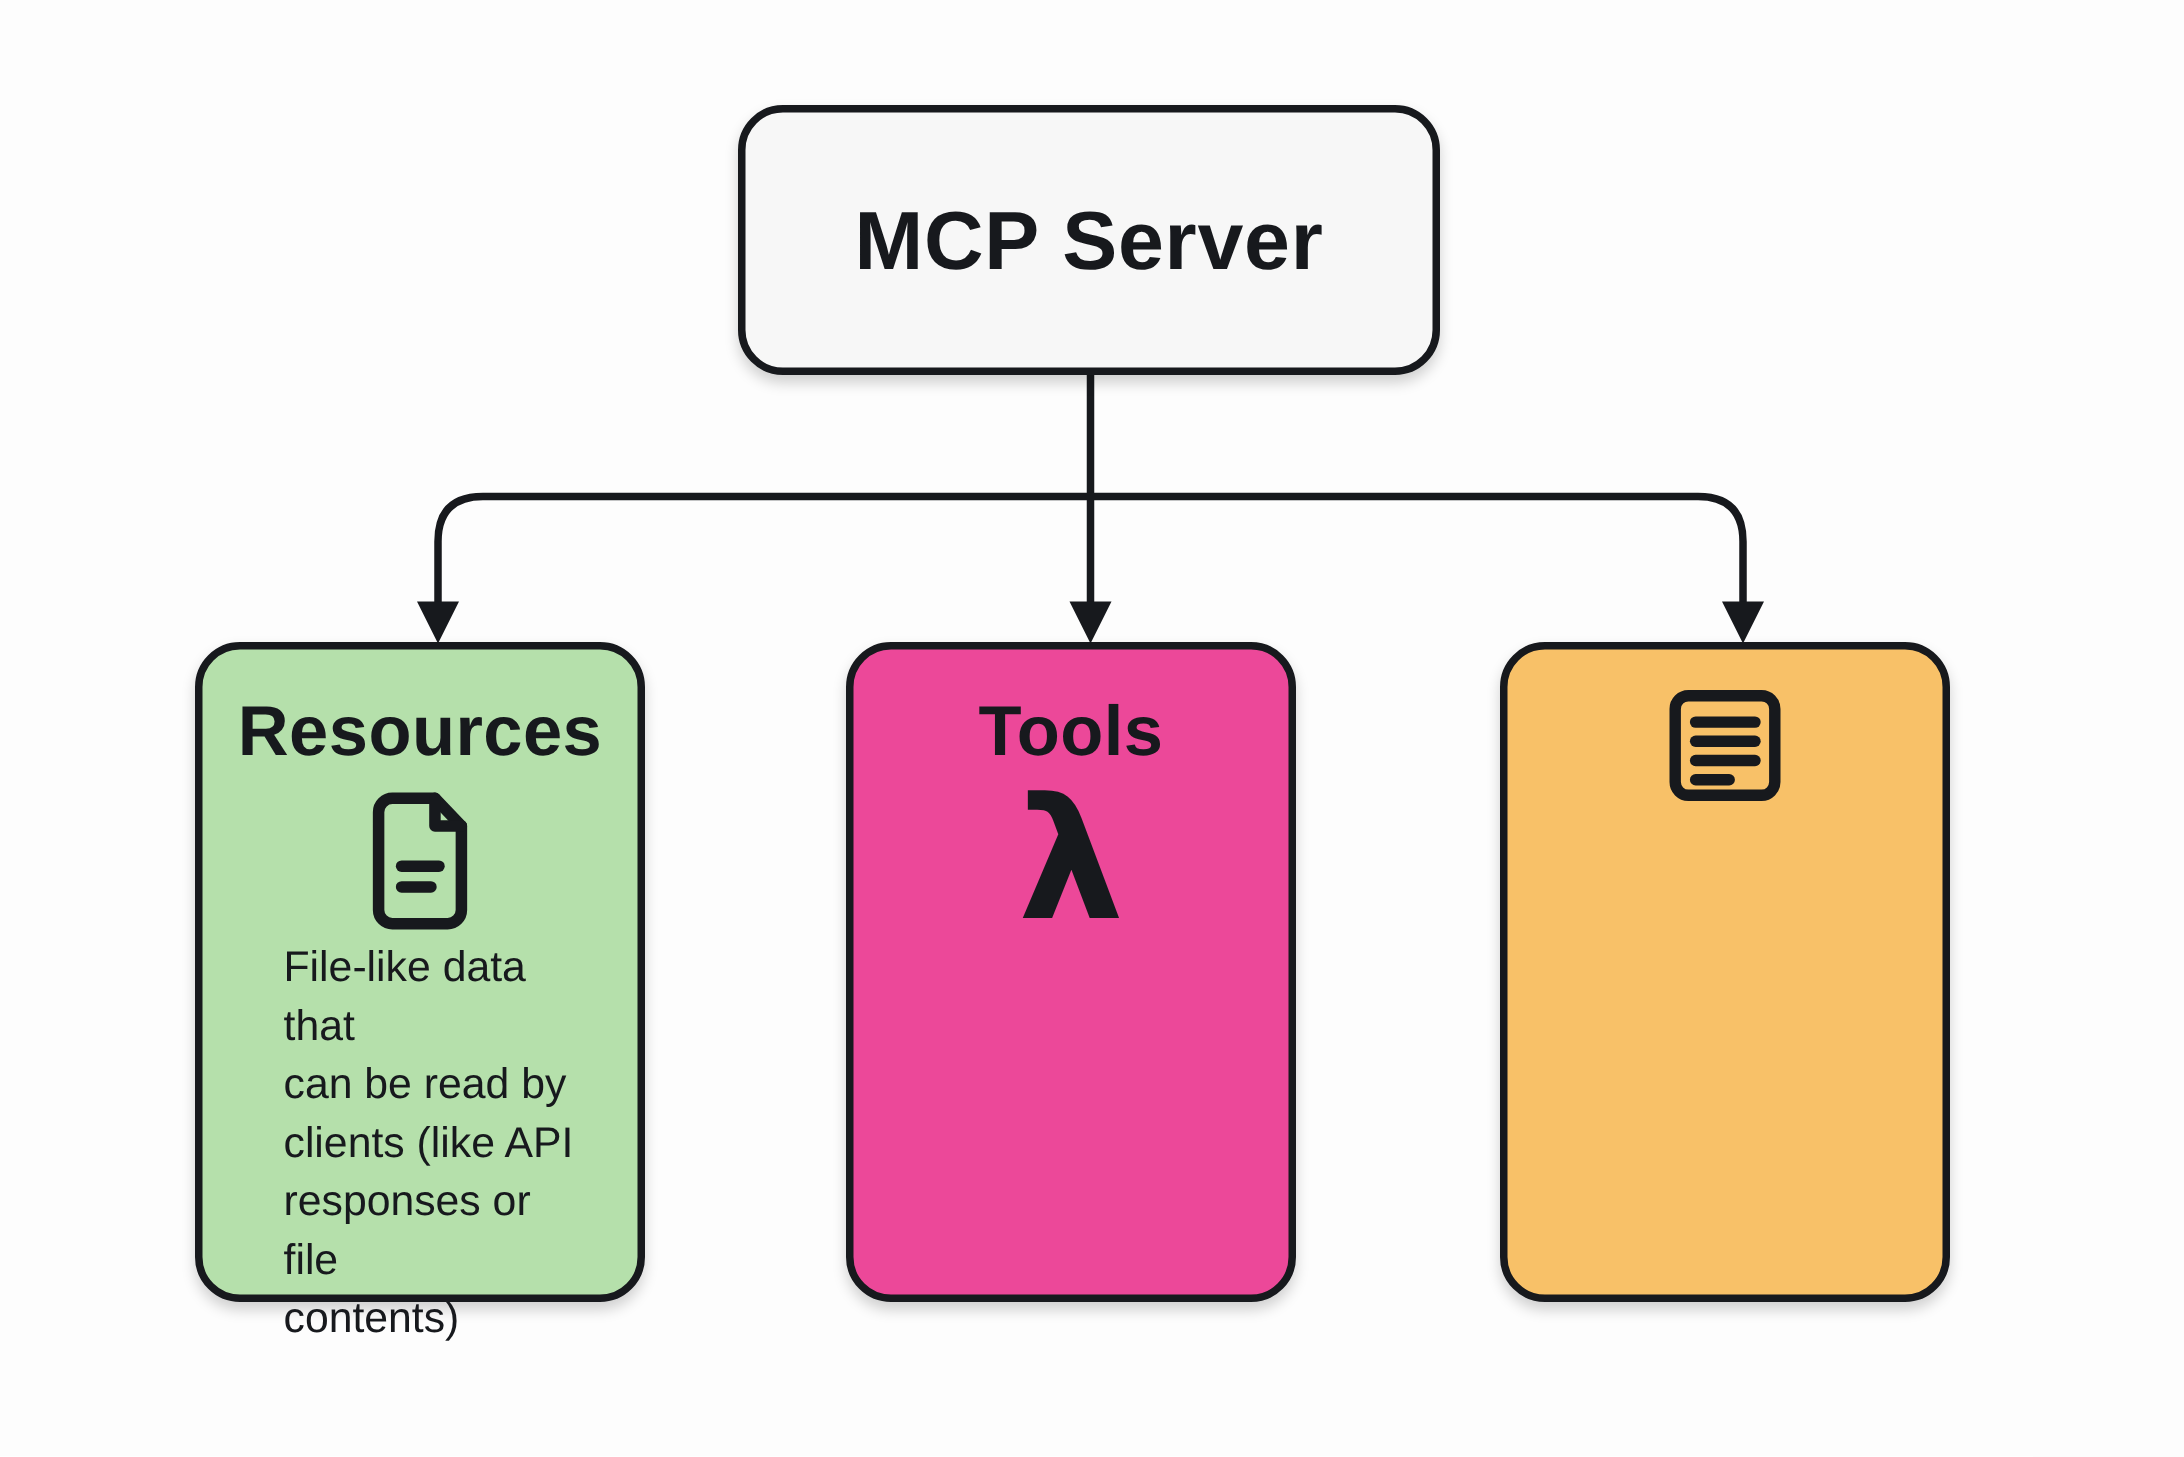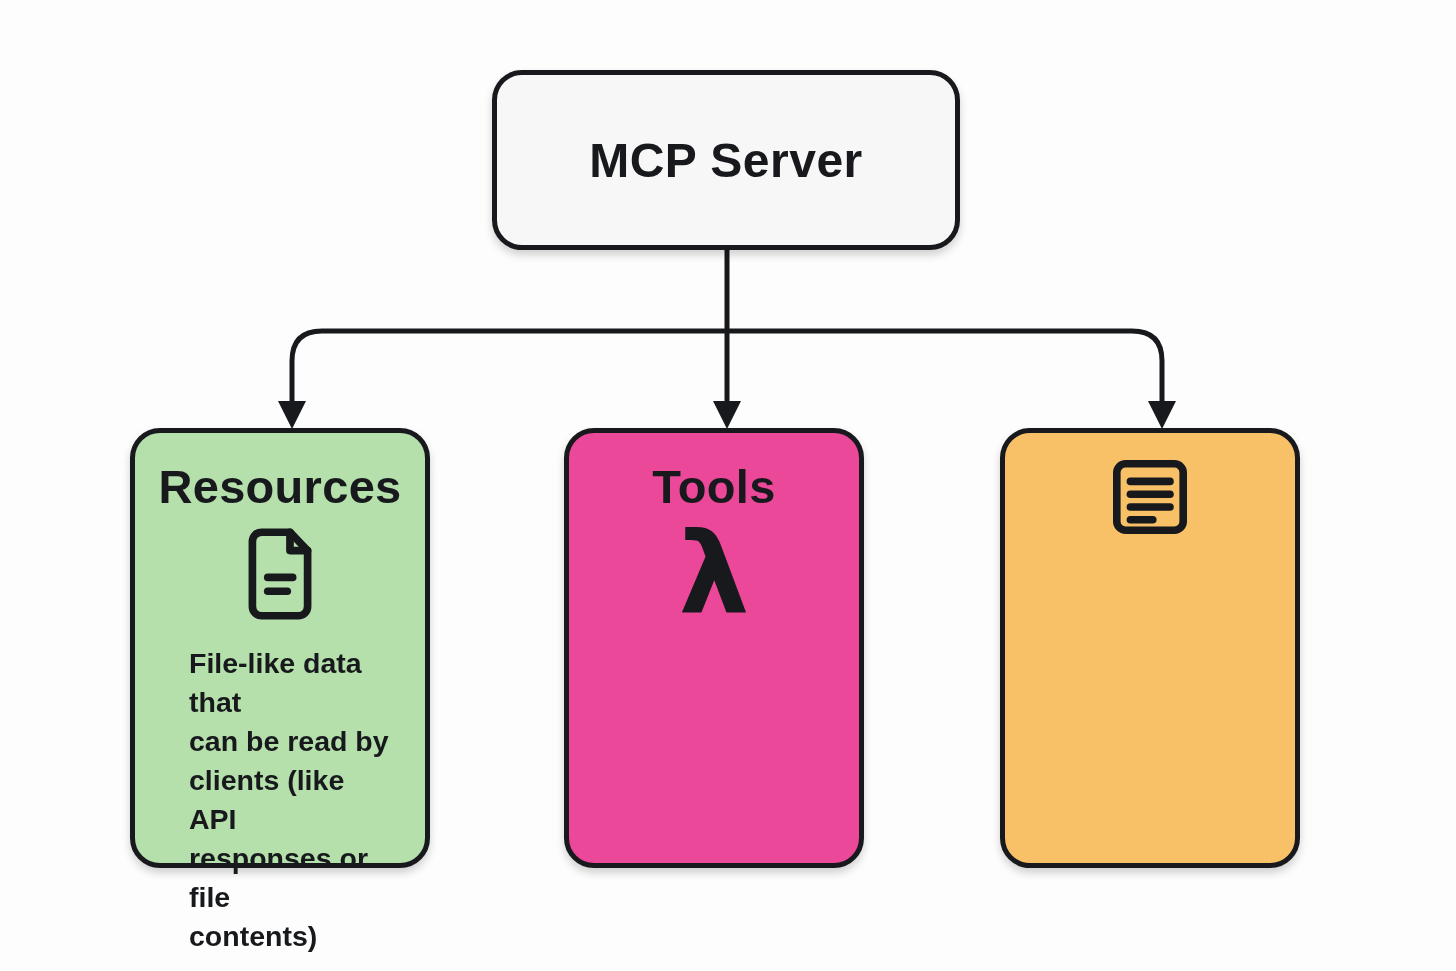--- a/index.html
+++ b/index.html
@@ -18,21 +18,21 @@
     border:5px solid #17191d;
     border-radius:30px;
     box-shadow:0 5px 9px rgba(0,0,0,0.18);
   }
   .server-node{
     left:492px;top:70px;width:468px;height:180px;
     background:#f7f7f7;
     display:flex;align-items:center;justify-content:center;
   }
   .server-title{
-    font-size:48px;font-weight:700;letter-spacing:0.5px;
+    font-size:55px;font-weight:700;letter-spacing:0.5px;
   }
   .branch{
     top:428px;width:300px;height:440px;
     display:flex;flex-direction:column;align-items:center;
   }
   .branch-resources{left:130px;background:#b5e0ab;}
   .branch-tools{left:564px;background:#ec4899;}
   .branch-prompts{left:1000px;background:#f8c168;}
   .branch-title{
     margin-top:26px;
@@ -43,24 +43,22 @@
     height:112px;margin-top:8px;
     display:flex;align-items:center;justify-content:center;
   }
   .icon-wrap svg{display:block;}
   .lambda{
     font-family:"DejaVu Sans","DejaVu Serif",sans-serif;
     font-weight:700;font-size:112px;line-height:112px;
     transform:translateY(-4px);
   }
   .branch-desc{
-    margin-top:18px;
     font-size:28.5px;line-height:39px;
     white-space:pre-line;
-    font-weight:bold;
   }
   .desc-left{align-self:flex-start;text-align:left;padding-left:54px;padding-right:30px;}
   .desc-center{text-align:center;padding:0 14px;}
 </style>
 </head>
 <body>
 
 <div class="canvas">
 
   <svg class="connectors" viewBox="0 0 1456 971" xmlns="http://www.w3.org/2000/svg">

